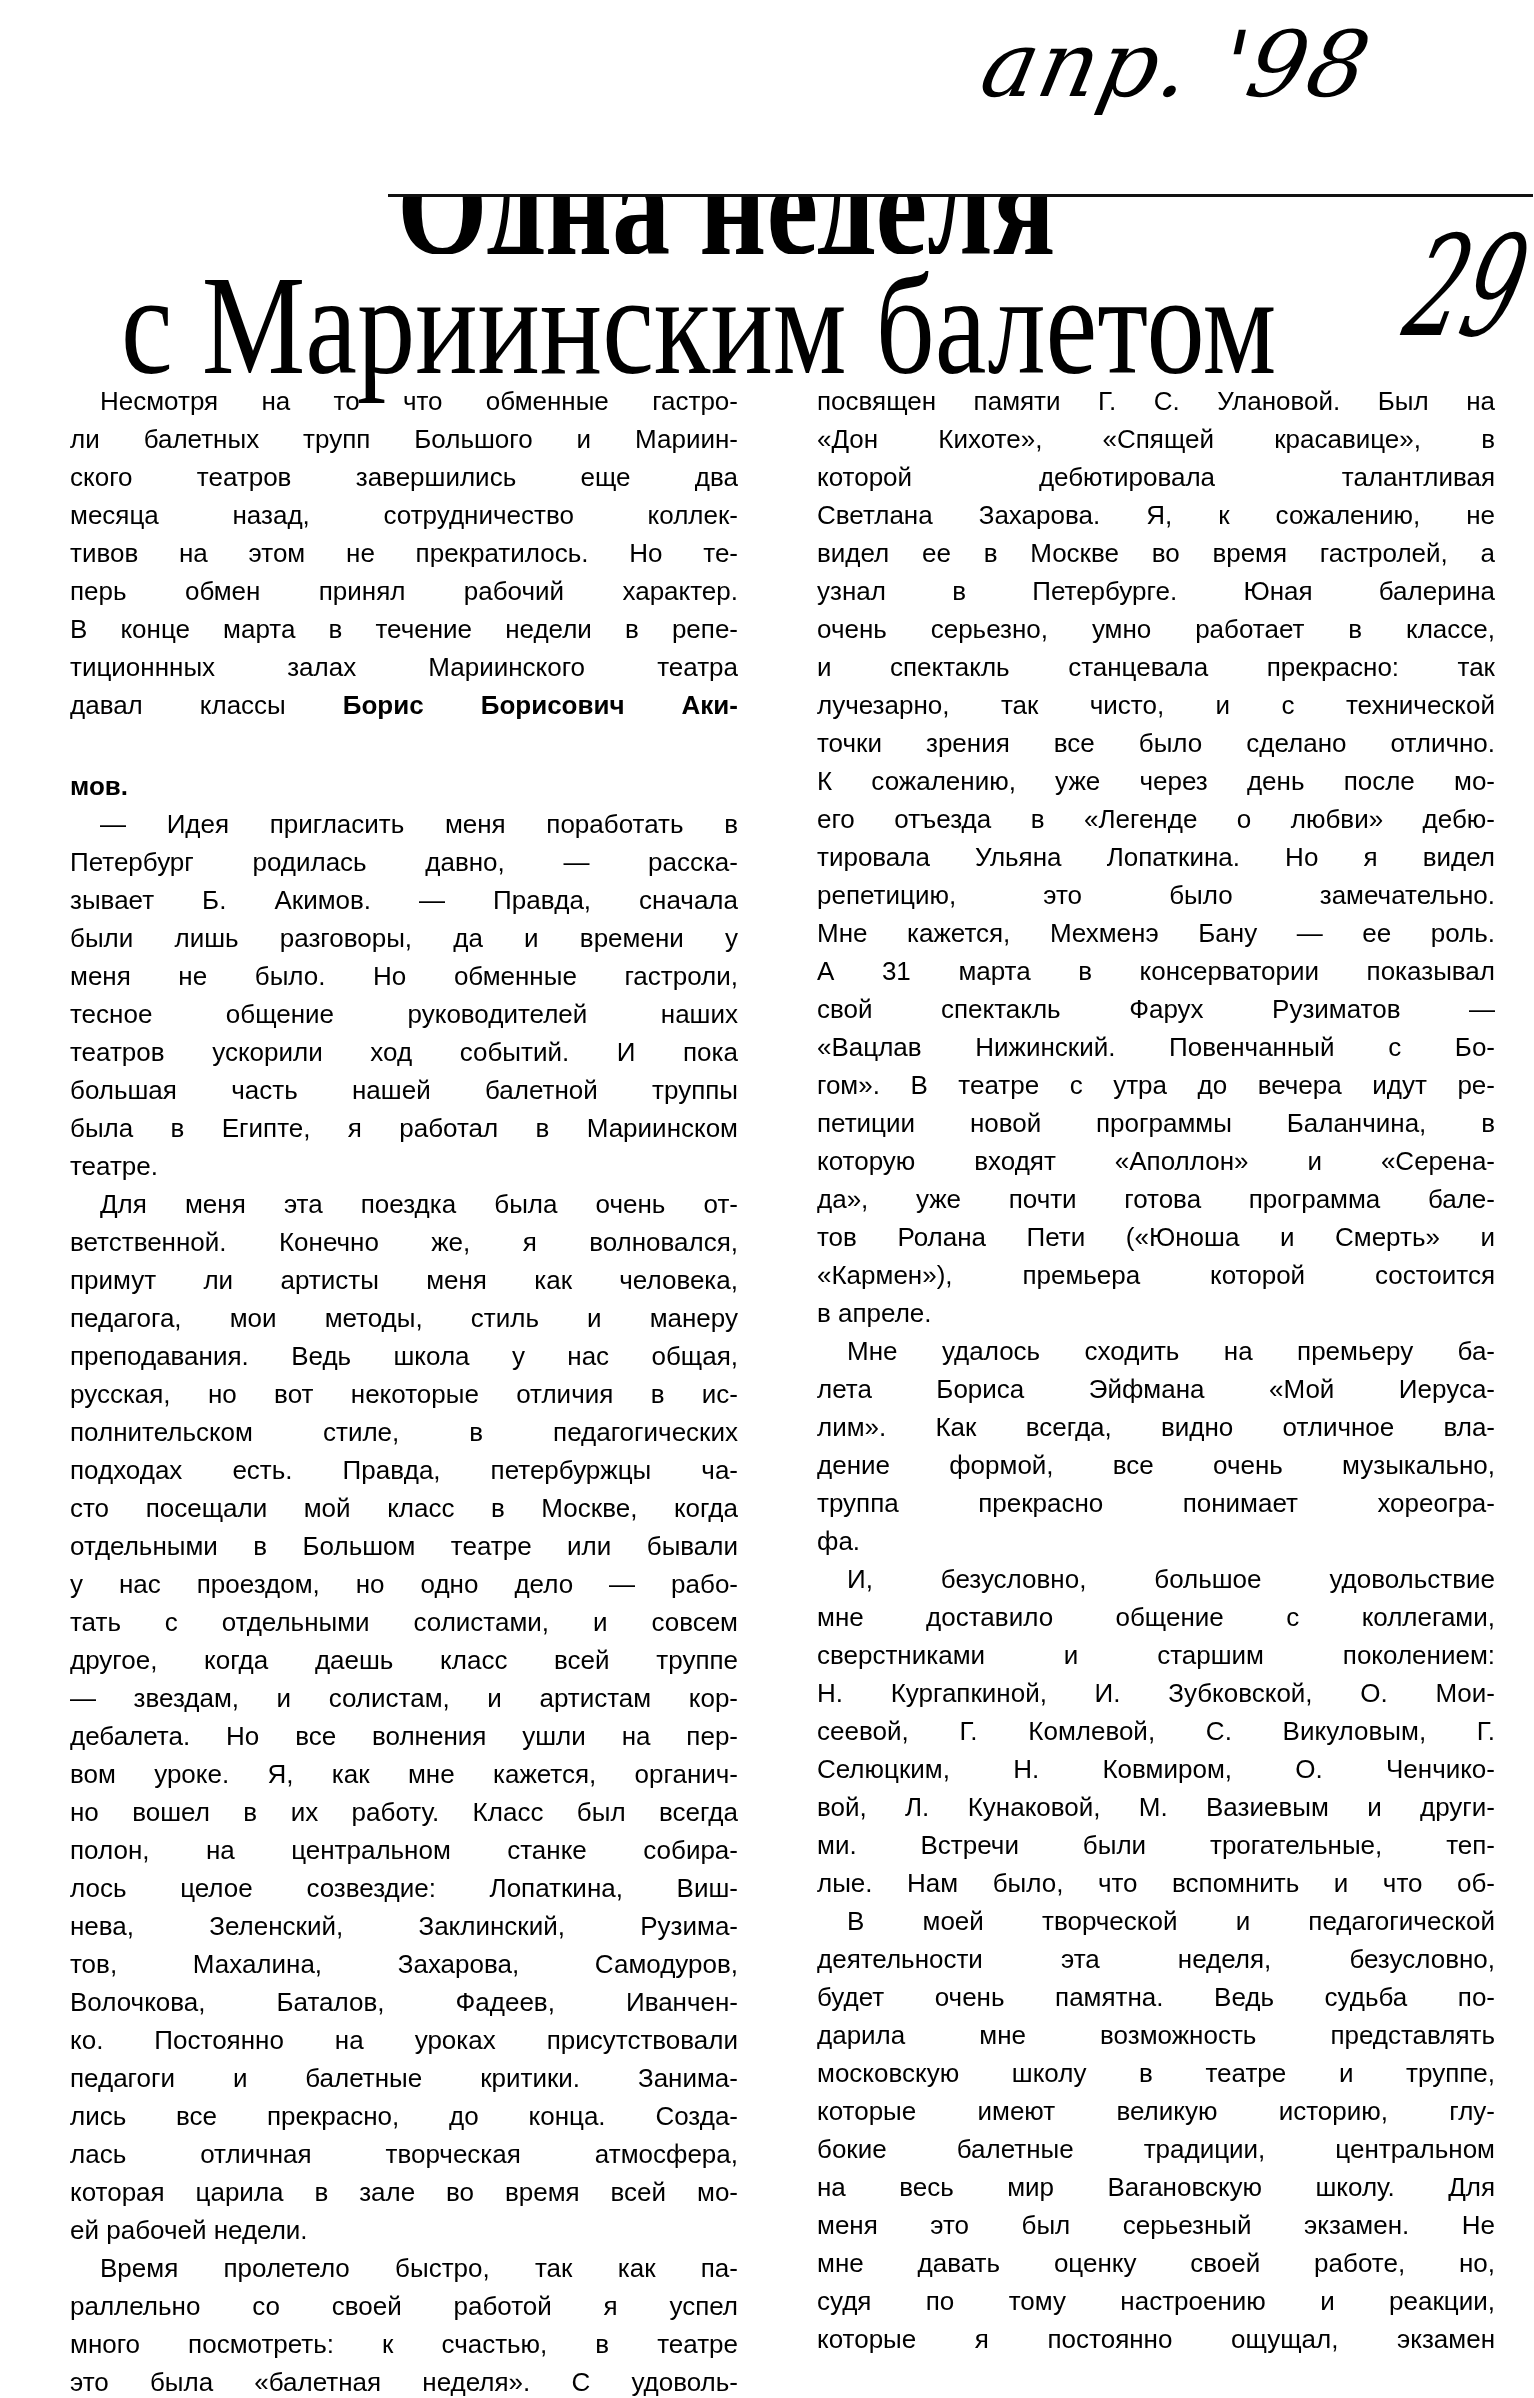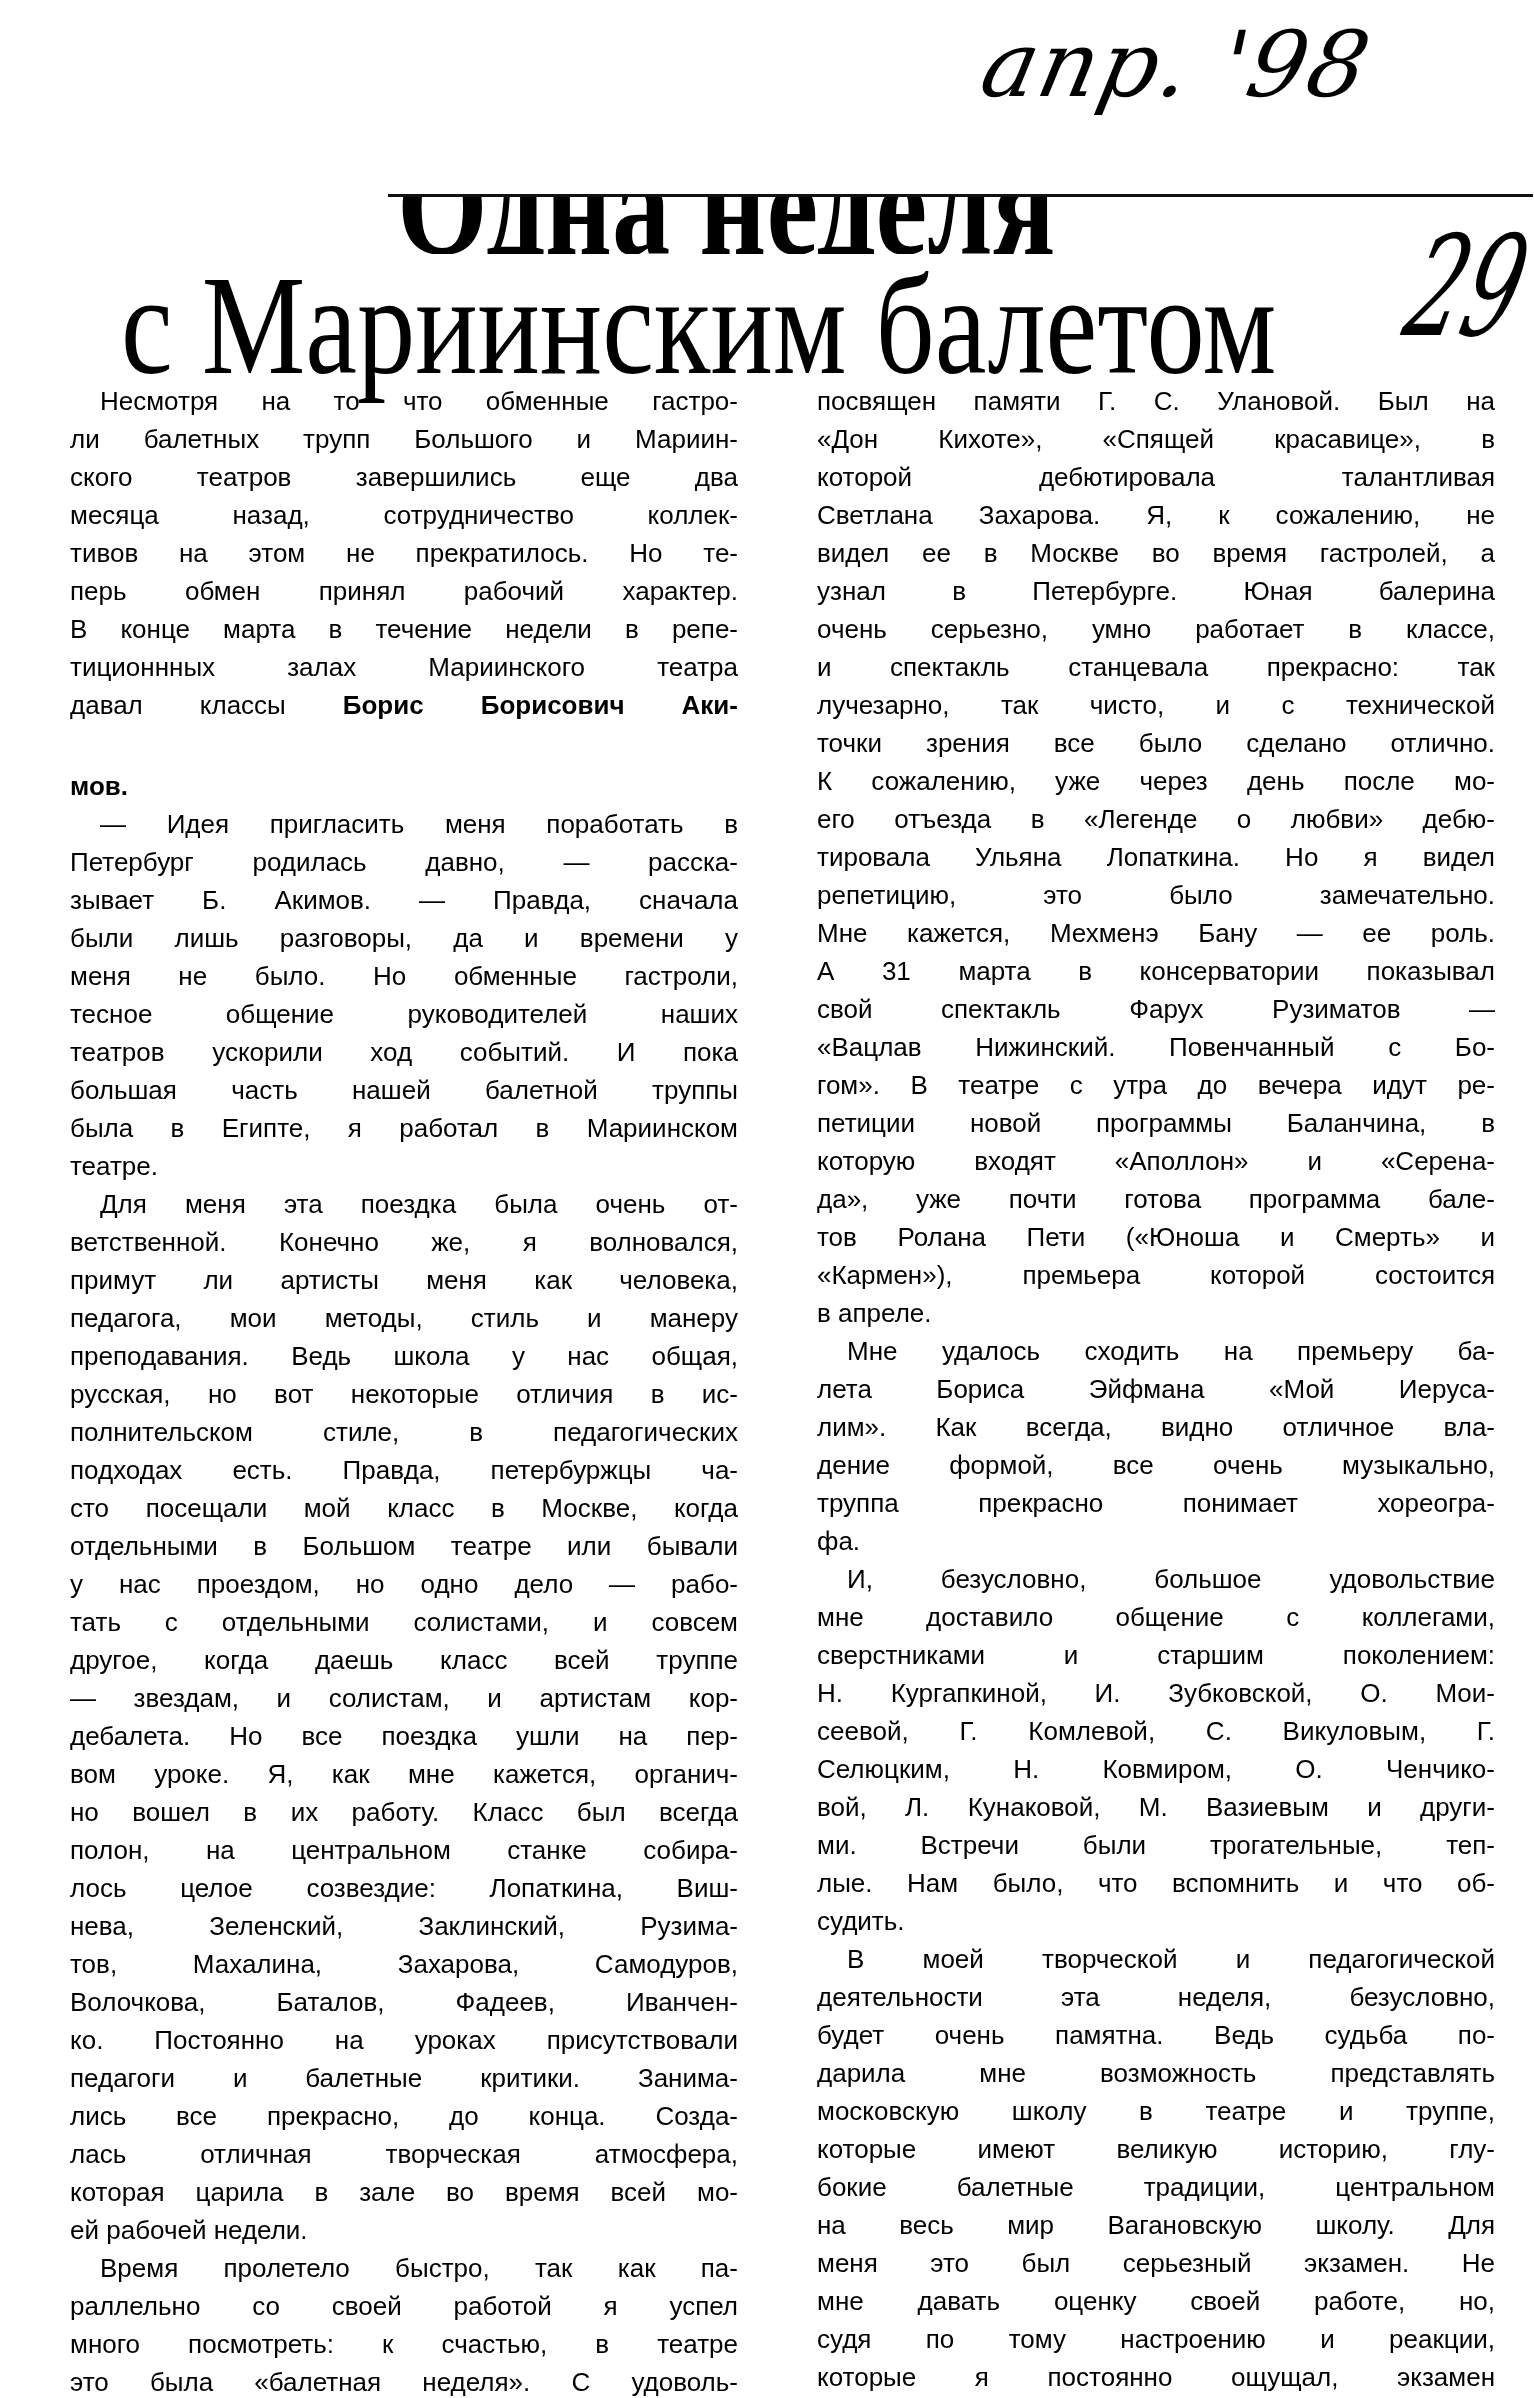--- a/index.html
+++ b/index.html
@@ -97,21 +97,21 @@
       <span class="line">преподавания. Ведь школа у нас общая,</span>
       <span class="line">русская, но вот некоторые отличия в ис-</span>
       <span class="line">полнительском стиле, в педагогических</span>
       <span class="line">подходах есть. Правда, петербуржцы ча-</span>
       <span class="line">сто посещали мой класс в Москве, когда</span>
       <span class="line">отдельными в Большом театре или бывали</span>
       <span class="line">у нас проездом, но одно дело — рабо-</span>
       <span class="line">тать с отдельными солистами, и совсем</span>
       <span class="line">другое, когда даешь класс всей труппе</span>
       <span class="line">— звездам, и солистам, и артистам кор-</span>
-      <span class="line">дебалета. Но все поездка ушли на пер-</span>
+      <span class="line">дебалета. Но все волнения ушли на пер-</span>
       <span class="line">вом уроке. Я, как мне кажется, органич-</span>
       <span class="line">но вошел в их работу. Класс был всегда</span>
       <span class="line">полон, на центральном станке собира-</span>
       <span class="line">лось целое созвездие: Лопаткина, Виш-</span>
       <span class="line">нева, Зеленский, Заклинский, Рузима-</span>
       <span class="line">тов, Махалина, Захарова, Самодуров,</span>
       <span class="line">Волочкова, Баталов, Фадеев, Иванчен-</span>
       <span class="line">ко. Постоянно на уроках присутствовали</span>
       <span class="line">педагоги и балетные критики. Занима-</span>
       <span class="line">лись все прекрасно, до конца. Созда-</span>
@@ -166,21 +166,20 @@
     <div class="para">
       <span class="line indent">И, безусловно, большое удовольствие</span>
       <span class="line">мне доставило общение с коллегами,</span>
       <span class="line">сверстниками и старшим поколением:</span>
       <span class="line">Н. Кургапкиной, И. Зубковской, О. Мои-</span>
       <span class="line">сеевой, Г. Комлевой, С. Викуловым, Г.</span>
       <span class="line">Селюцким, Н. Ковмиром, О. Ченчико-</span>
       <span class="line">вой, Л. Кунаковой, М. Вазиевым и други-</span>
       <span class="line">ми. Встречи были трогательные, теп-</span>
       <span class="line">лые. Нам было, что вспомнить и что об-</span>
-      <span class="line last">судить.</span>
     </div>
     <div class="para">
       <span class="line indent">В моей творческой и педагогической</span>
       <span class="line">деятельности эта неделя, безусловно,</span>
       <span class="line">будет очень памятна. Ведь судьба по-</span>
       <span class="line">дарила мне возможность представлять</span>
       <span class="line">московскую школу в театре и труппе,</span>
       <span class="line">которые имеют великую историю, глу-</span>
       <span class="line">бокие балетные традиции, центральном</span>
       <span class="line">на весь мир Вагановскую школу. Для</span>

